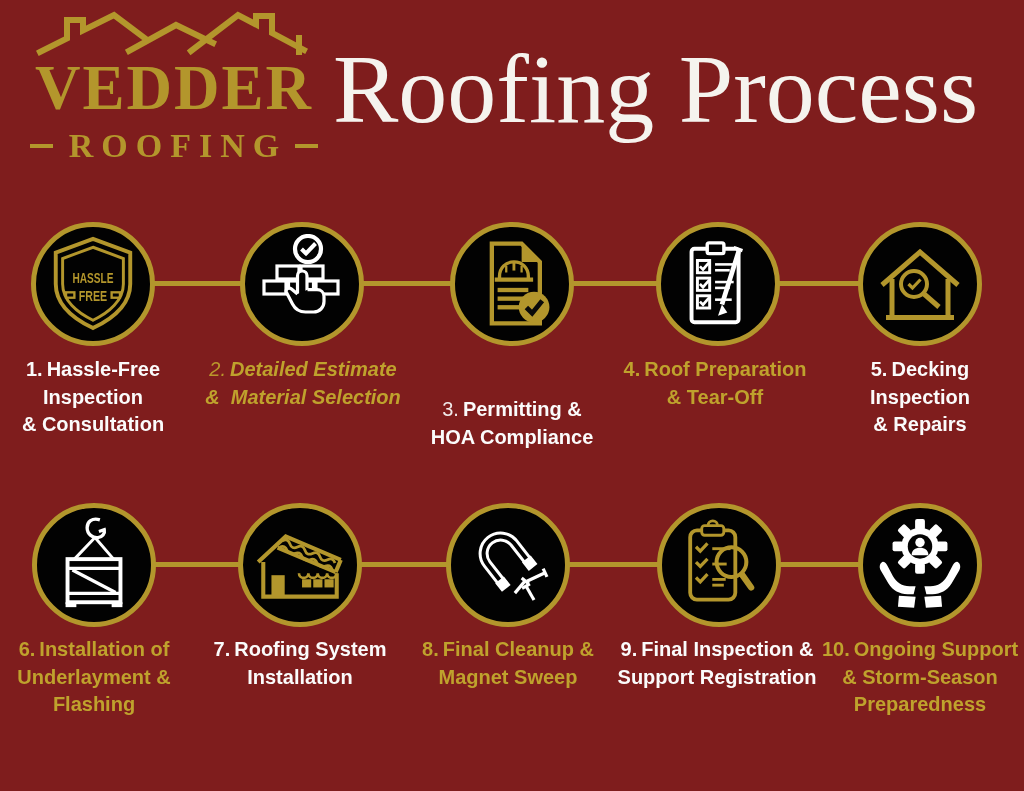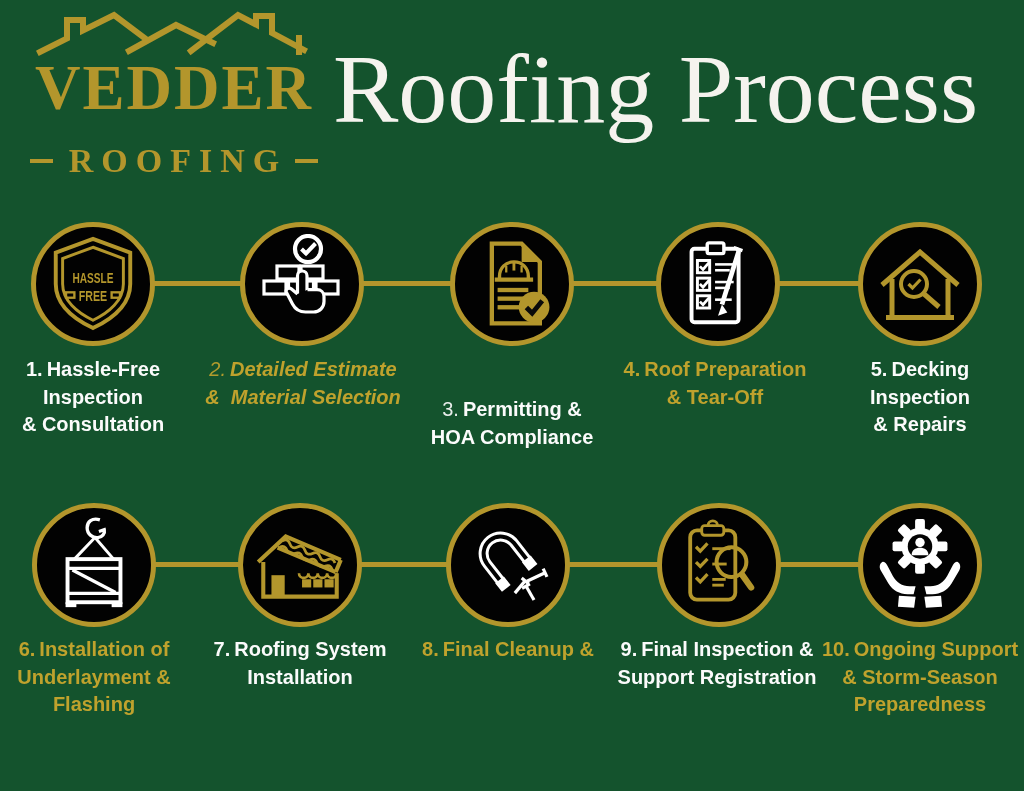--- a/index.html
+++ b/index.html
@@ -1,25 +1,25 @@
 <!DOCTYPE html>
 <html><head>
 <meta charset="utf-8">
 <style>
   * { margin:0; padding:0; box-sizing:border-box; }
   html,body { width:1024px; height:791px; }
   body { background:#020202; font-family:"Liberation Sans", sans-serif; overflow:hidden; position:relative; }
-  .page { position:absolute; inset:0; background:#14532d; }
+  .page { position:absolute; inset:0; background:#7f1d1d; }
   :root { --gold:#B3962C; --goldtext:#BFA22D; --white:#FFFFFF; }
 
   
   .logo-roof { position:absolute; left:36px; top:8px; }
   .logo-name { position:absolute; left:30px; top:52px; width:288px; text-align:center;
     font-family:"Liberation Serif", serif; font-weight:700; font-size:63px; color:var(--gold); letter-spacing:2px; }
-  .logo-sub { position:absolute; left:30px; top:127px; width:288px; display:flex; align-items:center; justify-content:center; gap:8px;margin-top:15px; }
+  .logo-sub { position:absolute; left:30px; top:127px; width:288px; display:flex; align-items:center; justify-content:center; gap:8px; }
   .logo-sub .txt { font-family:"Liberation Serif", serif; font-weight:600; font-size:34px; color:var(--gold); letter-spacing:8px; text-indent:8px; }
   .logo-sub .dash { width:30px; height:3.5px; background:var(--gold); }
 
   .title { position:absolute; left:333px; top:33px; font-family:"Liberation Serif", serif;
     font-size:98px; color:#F5F3EE; letter-spacing:0px; font-weight:400; }
 
   .connector { position:absolute; height:4.5px; background:var(--gold); z-index:1; }
 
   .circle { position:absolute; width:124px; height:124px; border:5px solid var(--gold); border-radius:50%;
     background:#020202; z-index:2; display:flex; align-items:center; justify-content:center; }
@@ -269,20 +269,21 @@
     <div class="ln"><span class="num">6.</span><span>Installation of</span></div>
     <div class="ln">Underlayment &amp;</div>
     <div class="ln">Flashing</div>
   </div>
   <div class="label white" style="left:180px; top:636px;">
     <div class="ln"><span class="num">7.</span><span>Roofing System</span></div>
     <div class="ln">Installation</div>
   </div>
   <div class="label gold" style="left:388px; top:636px;">
     <div class="ln"><span class="num">8.</span><span>Final Cleanup &amp;</span></div>
+    <div class="ln">Magnet Sweep</div>
   </div>
   <div class="label white" style="left:597px; top:636px;">
     <div class="ln"><span class="num">9.</span><span>Final Inspection &amp;</span></div>
     <div class="ln">Support Registration</div>
   </div>
   <div class="label gold" style="left:800px; top:636px;">
     <div class="ln"><span class="num">10.</span><span>Ongoing Support</span></div>
     <div class="ln">&amp; Storm-Season</div>
     <div class="ln">Preparedness</div>
   </div>

